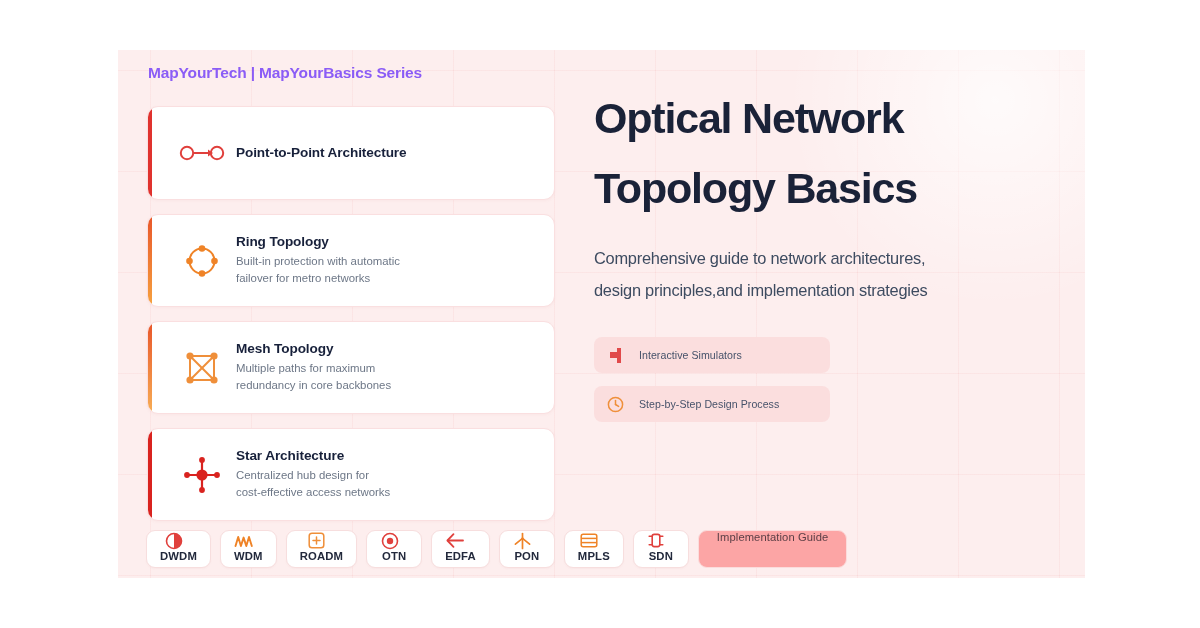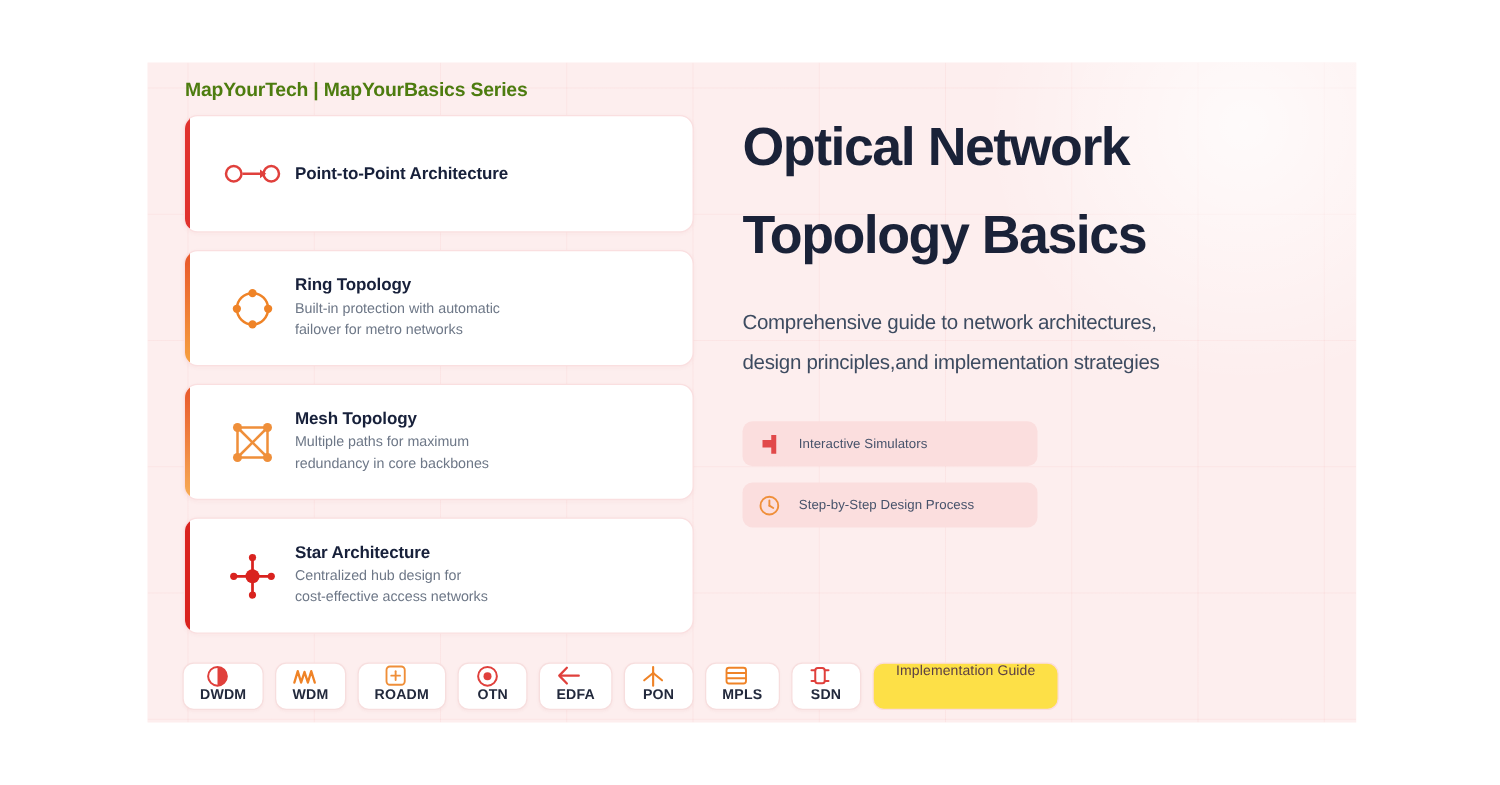--- a/index.html
+++ b/index.html
@@ -59,31 +59,31 @@
     height: 100%;
   }
 
   
   #brand {
     position: absolute;
     left: 30px;
     top: 14px;
     font-size: 15.5px;
     font-weight: bold;
-    color: #4d7c0f;
+    color: #8b5cf6;
     letter-spacing: -0.15px;
     white-space: nowrap;
     text-align: right;
   }
 
   
   #cards {
     position: absolute;
     left: 29px;
-    top: 42px;
+    top: 56px;
     width: 408px;
   }
   .card {
     position: relative;
     background: #ffffff;
     border: 1px solid #fadfe0;
     border-radius: 11px;
     box-shadow: 0 1px 3px rgba(190,90,90,0.05);
     display: flex;
     align-items: center;
@@ -215,21 +215,21 @@
     flex: 0 0 auto;
   }
   .tag .t-label {
     font-size: 11.3px;
     font-weight: bold;
     color: #22293c;
     letter-spacing: 0.15px;
     white-space: nowrap;
   }
   .tag.cta {
-    background: #fde047;
+    background: #fca5a5;
     border-color: #fbdcdc;
     box-shadow: none;
     padding: 0 18px;
     height: 38px;
   }
   .tag.cta .t-label {
     font-weight: normal;
     font-size: 11.2px;
     color: #5a3e45;
     letter-spacing: 0.1px;

